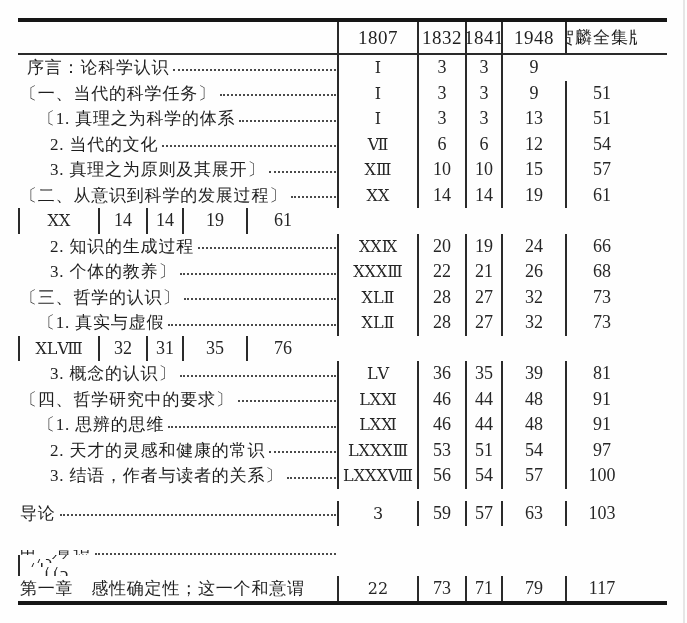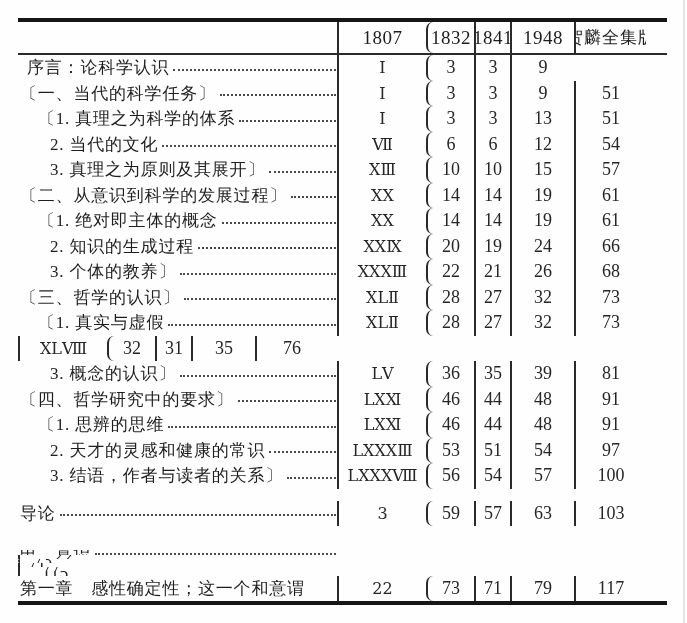--- a/index.html
+++ b/index.html
@@ -37,22 +37,22 @@
     height: 33px;
     border-bottom: 2px solid #2a2a2a;
   }
   .cell {
     display: flex;
     align-items: center;
     overflow: hidden;
     white-space: nowrap;
   }
   .c-title  { width: 319px; padding-left: 2px; justify-content: space-between; }
-  .c-1807   { width: 89px; }
-  .c-1832   { width: 48px; border-radius: 7px; }
+  .c-1807   { width: 80px; }
+  .c-1832   { width: 48px; }
   .c-1841   { width: 36px; }
   .c-1948   { width: 64px; }
   .c-helin  { width: 72px; }
   .c-num, .c-hnum {
     justify-content: center;
     border-left: 2px solid #2a2a2a;
   }
   .hrow .cell {
     justify-content: center;
     font-size: 19px;
@@ -161,24 +161,20 @@
       <span class="leader"></span>
     </div>
     <div class="cell c-num c-1807">ⅩⅩ</div>
     <div class="cell c-num c-1832">14</div>
     <div class="cell c-num c-1841">14</div>
     <div class="cell c-num c-1948">19</div>
     <div class="cell c-num c-helin">61</div>
   </div>
 
   <div class="trow ind2">
-    <div class="cell c-title">
-      <span>〔1. 绝对即主体的概念</span>
-      <span class="leader"></span>
-    </div>
     <div class="cell c-num c-1807">ⅩⅩ</div>
     <div class="cell c-num c-1832">14</div>
     <div class="cell c-num c-1841">14</div>
     <div class="cell c-num c-1948">19</div>
     <div class="cell c-num c-helin">61</div>
   </div>
 
   <div class="trow ind3">
     <div class="cell c-title">
       <span>2. 知识的生成过程</span>

